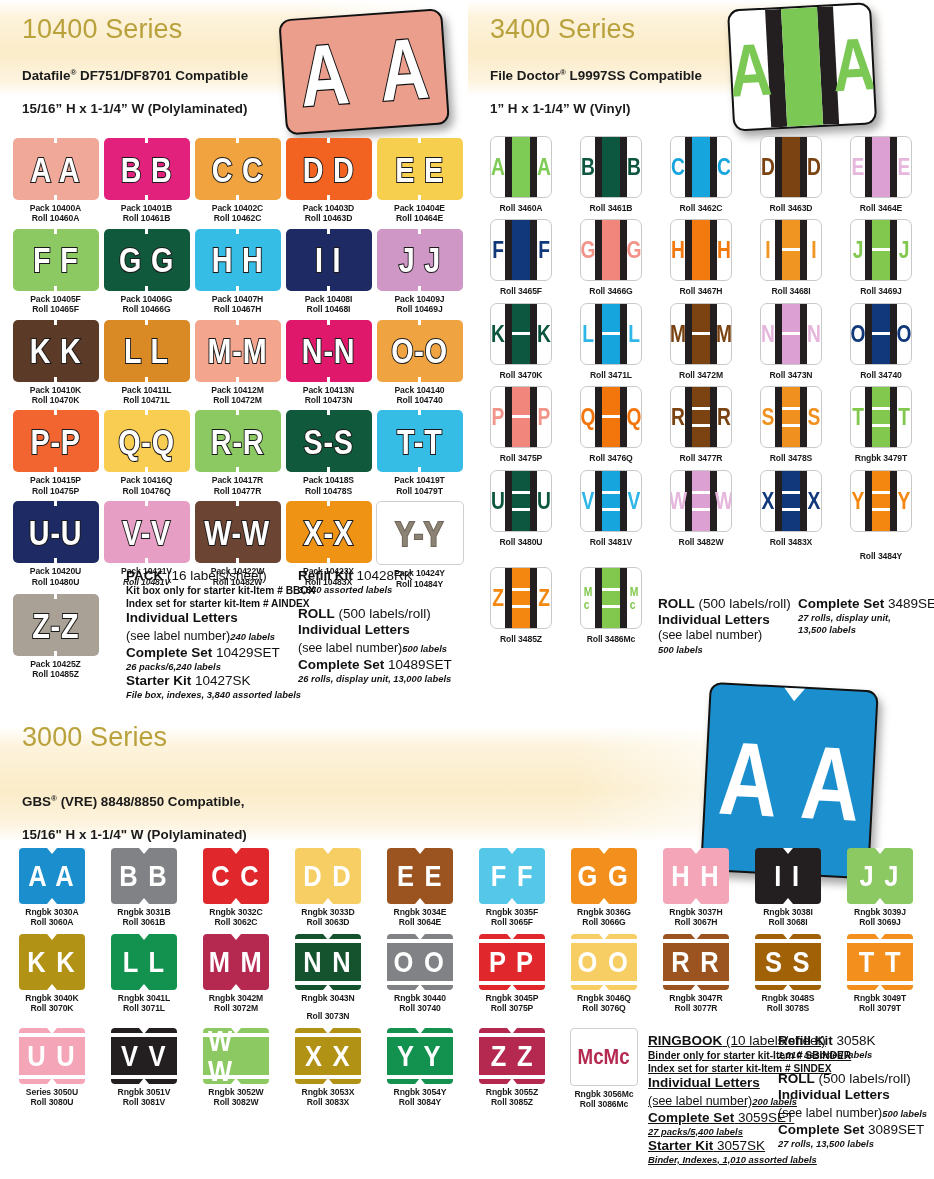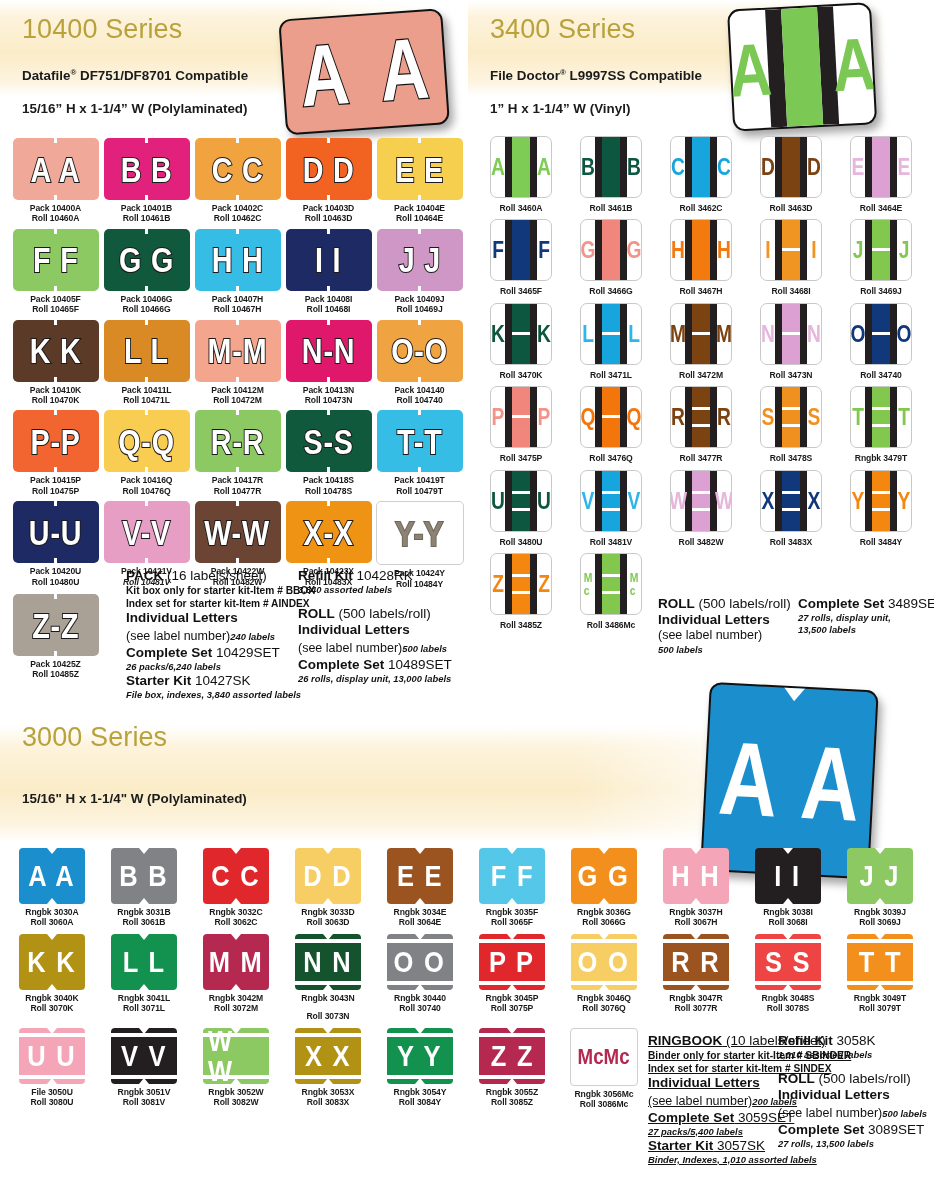--- a/index.html
+++ b/index.html
@@ -821,21 +821,21 @@
             <div class="bar r"></div>
             <div class="block" style="background: rgb(243, 135, 15);">
               <div class="stripe" style="top: 20px;"></div>
               <div class="stripe" style="top: 37px;"></div>
             </div>
             <div class="tab t" style="background: rgb(243, 135, 15);"></div>
             <div class="tab b" style="background: rgb(243, 135, 15);"></div>
             <div class="side l" style="color: rgb(243, 135, 15);">Y</div>
             <div class="side r" style="color: rgb(243, 135, 15);">Y</div>
           </div>
-          <div class="cap" style="margin-top: 5px;">Roll 3484Y</div>
+          <div class="cap" style="margin-top: 19px;">Roll 3484Y</div>
         </div>
         <div class="cell">
           <div class="lbl l34">
             <div class="bar l"></div>
             <div class="bar r"></div>
             <div class="block" style="background: rgb(243, 135, 15);">
               <div class="stripe" style="top: 20px;"></div>
               <div class="stripe" style="top: 37px;"></div>
             </div>
             <div class="tab t" style="background: rgb(243, 135, 15);"></div>
@@ -872,20 +872,21 @@
         <div class="ln it">27 rolls, display unit,</div>
         <div class="ln it">13,500 labels</div>
       </div>
   </div>
 
   <div class="section" id="sec-3000" style="left:0;top:720px;width:934px;height:459px;">
     <div class="hdr">
       <div class="hdr-band fade" style="width:800px;height:116px;top:6px;"></div>
       <div class="series-title" style="top:2px;">3000 Series</div>
       <div class="series-sub" style="top:54px;">
+        <div class="ln"><span>GBS</span><sup>®</sup><span> (VRE) 8848/8850 Compatible,</span></div>
         <div class="ln">15/16" H x 1-1/4" W (Polylaminated)</div>
       </div>
     </div>
     <div class="hero" style="left:705px;top:-34px;width:165px;height:185px;transform:rotate(3deg);">
       <div class="card" style="background:#1b8fce;position:relative;">
         <div style="position:absolute;left:50%;margin-left:-11px;top:-1px;width:0;height:0;border-left:11px solid transparent;border-right:11px solid transparent;border-top:14px solid #fff;"></div>
         <div style="position:absolute;left:50%;margin-left:-11px;bottom:-1px;width:0;height:0;border-left:11px solid transparent;border-right:11px solid transparent;border-bottom:14px solid #fff;"></div>
         <div class="glyphs">
           <span class="gl" style="-webkit-text-stroke:0;font-size:104px;">A</span>
           <span class="gl" style="-webkit-text-stroke:0;font-size:104px;">A</span>
@@ -1095,21 +1096,21 @@
             <div class="inner">
               <span class="txt">R R</span>
             </div>
             <div class="vnotch t"></div>
             <div class="vnotch b"></div>
           </div>
           <div class="cap">Rngbk 3047R</div>
           <div class="cap" style="margin-top: 0px;">Roll 3077R</div>
         </div>
         <div class="cell">
-          <div class="lbl l30" style="background: #ef4444;">
+          <div class="lbl l30" style="background: #a16207;">
             <div class="hstripe" style="top: 5px;"></div>
             <div class="hstripe" style="bottom: 5px;"></div>
             <div class="inner">
               <span class="txt">S S</span>
             </div>
             <div class="vnotch t"></div>
             <div class="vnotch b"></div>
           </div>
           <div class="cap">Rngbk 3048S</div>
           <div class="cap" style="margin-top: 0px;">Roll 3078S</div>
@@ -1130,21 +1131,21 @@
         <div class="cell">
           <div class="lbl l30" style="background: rgb(244, 166, 184);">
             <div class="hstripe" style="top: 5px;"></div>
             <div class="hstripe" style="bottom: 5px;"></div>
             <div class="inner">
               <span class="txt">U U</span>
             </div>
             <div class="vnotch t"></div>
             <div class="vnotch b"></div>
           </div>
-          <div class="cap">File 3050U</div>
+          <div class="cap">Series 3050U</div>
           <div class="cap" style="margin-top: 0px;">Roll 3080U</div>
         </div>
         <div class="cell">
           <div class="lbl l30" style="background: rgb(35, 31, 32);">
             <div class="hstripe" style="top: 5px;"></div>
             <div class="hstripe" style="bottom: 5px;"></div>
             <div class="inner">
               <span class="txt">V V</span>
             </div>
             <div class="vnotch t"></div>

